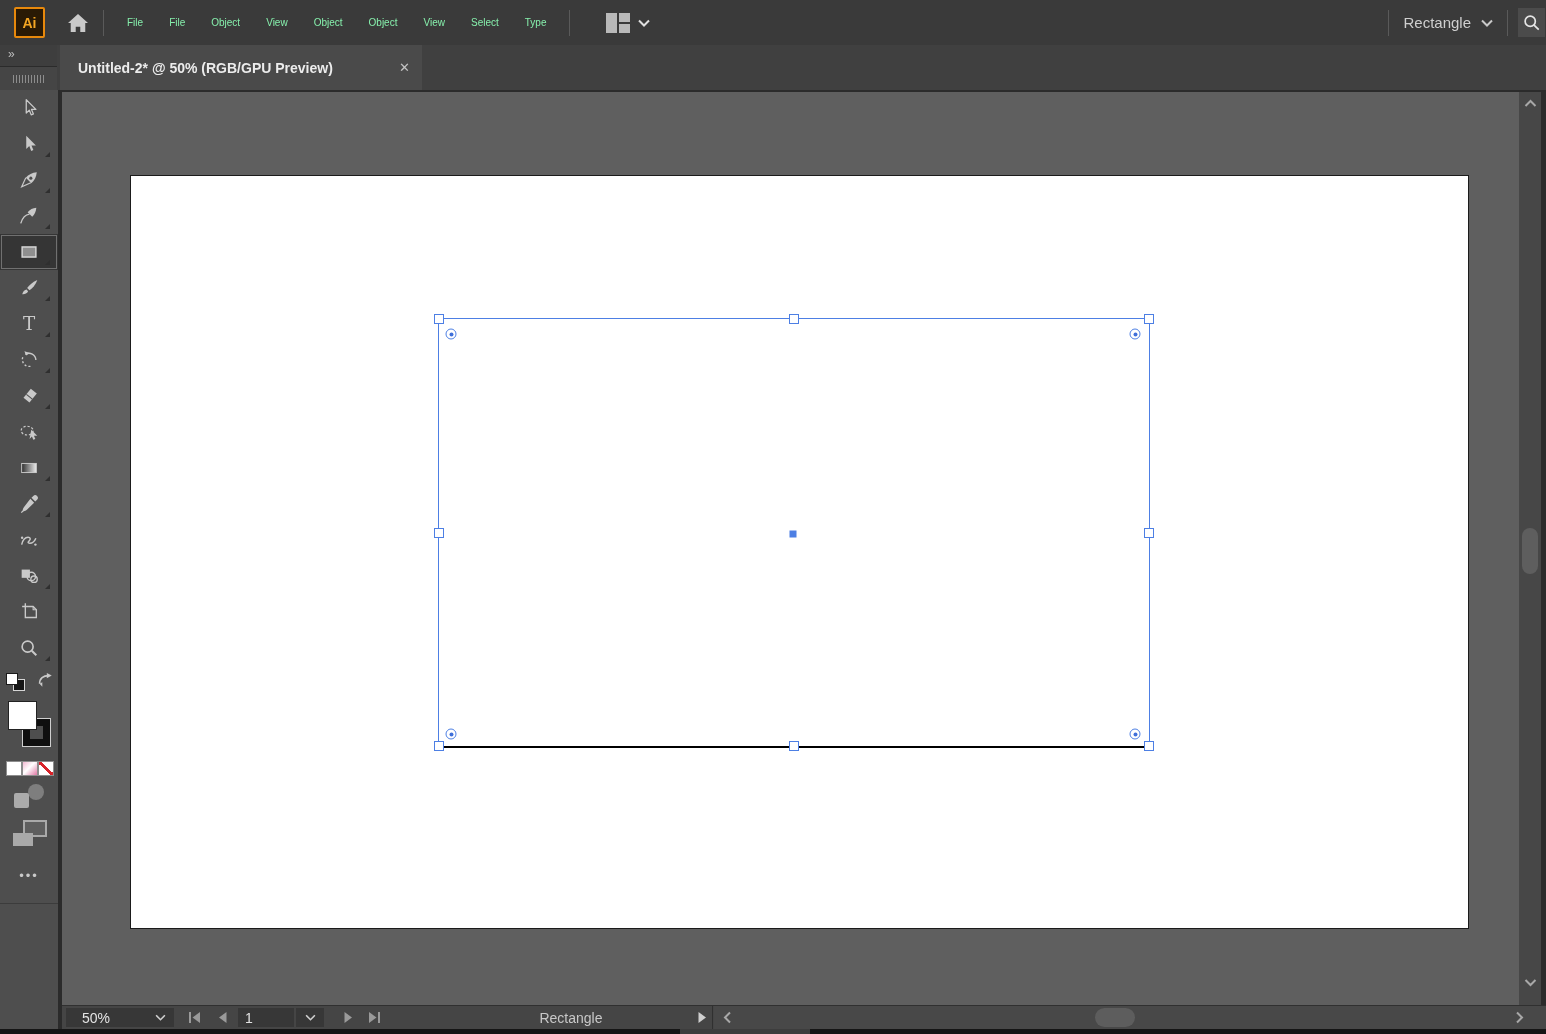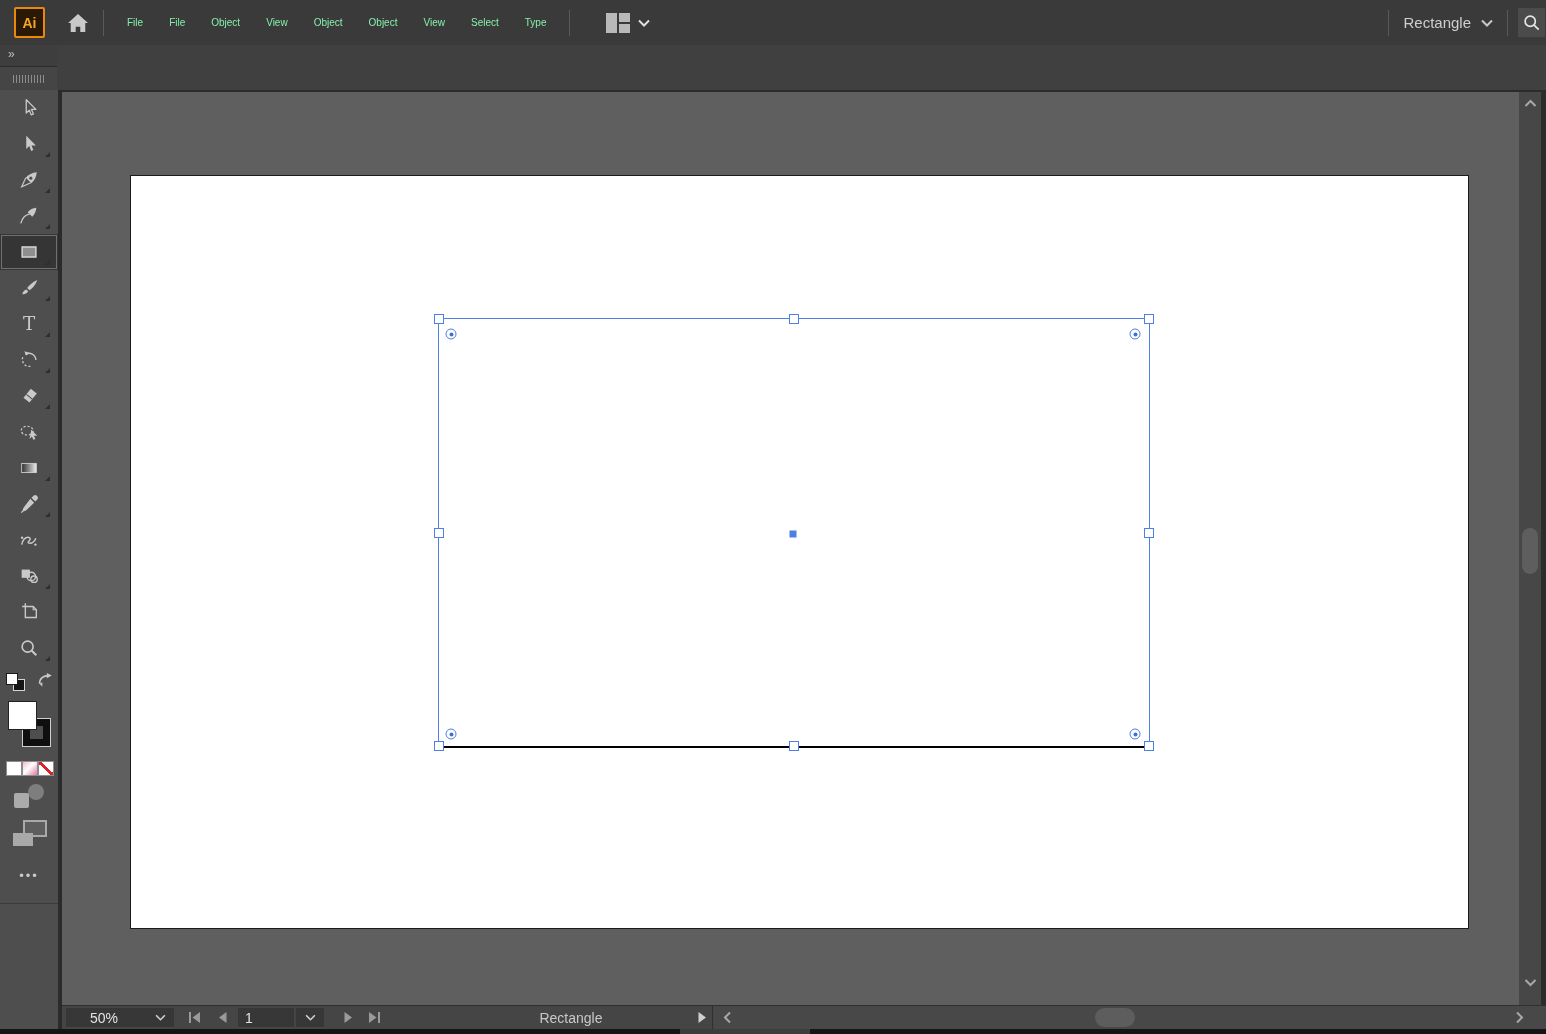--- a/index.html
+++ b/index.html
@@ -87,21 +87,21 @@
   .v-thumb{position:absolute;left:3px;top:436px;width:16px;height:46px;border-radius:8px;background:#5e5e5e;}
   .v-up{position:absolute;left:0;top:2px;width:22px;text-align:center;}
   .v-down{position:absolute;left:0;bottom:14px;width:22px;text-align:center;}
   .right-strip{position:absolute;left:1541px;top:92px;width:5px;height:942px;background:#2c2c2c;}
 
   
   .statusbar{position:absolute;left:62px;top:1005px;width:1484px;height:24px;background:#454545;
              border-top:1px solid #303030;box-sizing:border-box;font-size:14px;color:#e3e3e3;}
   .sb{position:absolute;top:2px;height:19px;display:flex;align-items:center;}
   .field{background:#373737;}
-  .zoom-field{left:4px;width:80px;padding-left:24px;box-sizing:border-box;}
+  .zoom-field{left:4px;width:80px;padding-left:16px;box-sizing:border-box;}
   .zoom-chev{left:84px;width:28px;background:#373737;justify-content:center;}
   .nav-btn{width:24px;justify-content:center;}
   .nb-first{left:120px;}.nb-prev{left:148px;}
   .page-field{left:176px;width:56px;padding-left:7px;box-sizing:border-box;}
   .page-chev{left:234px;width:28px;background:#373737;justify-content:center;}
   .nb-next{left:274px;}.nb-last{left:300px;}
   .status-text{left:389px;width:240px;justify-content:center;color:#c8c8c8;}
   .status-play{left:630px;width:20px;justify-content:center;}
   .sb-vsep{position:absolute;left:650px;top:0;width:1px;height:24px;background:#303030;}
   .hscroll{position:absolute;left:652px;top:0;width:832px;height:23px;background:#484848;}
@@ -164,20 +164,24 @@
     </div>
   </header>
 
   <div class="tabbar">
     <div class="dockhead">
       <div class="expander">»</div>
       <div class="grip">
           <i></i>
         </div>
     </div>
+    <div class="doc-tab">
+      <span class="tab-title">Untitled-2* @ 50% (RGB/GPU Preview)</span>
+      <span class="tab-close">✕</span>
+    </div>
   </div>
 
   <aside class="toolbar">
     <div class="tool">
       <svg width="22" height="22" viewBox="0 0 24 24">
           <path d="M9 3v14.5l3.3-3.2 2.1 5.2 2.4-1-2.1-5h4.8z" fill="none" stroke="currentColor" stroke-width="1.4" stroke-linejoin="round"></path>
         </svg>
     </div>
     <div class="tool flyout">
       <svg width="22" height="22" viewBox="0 0 24 24">

